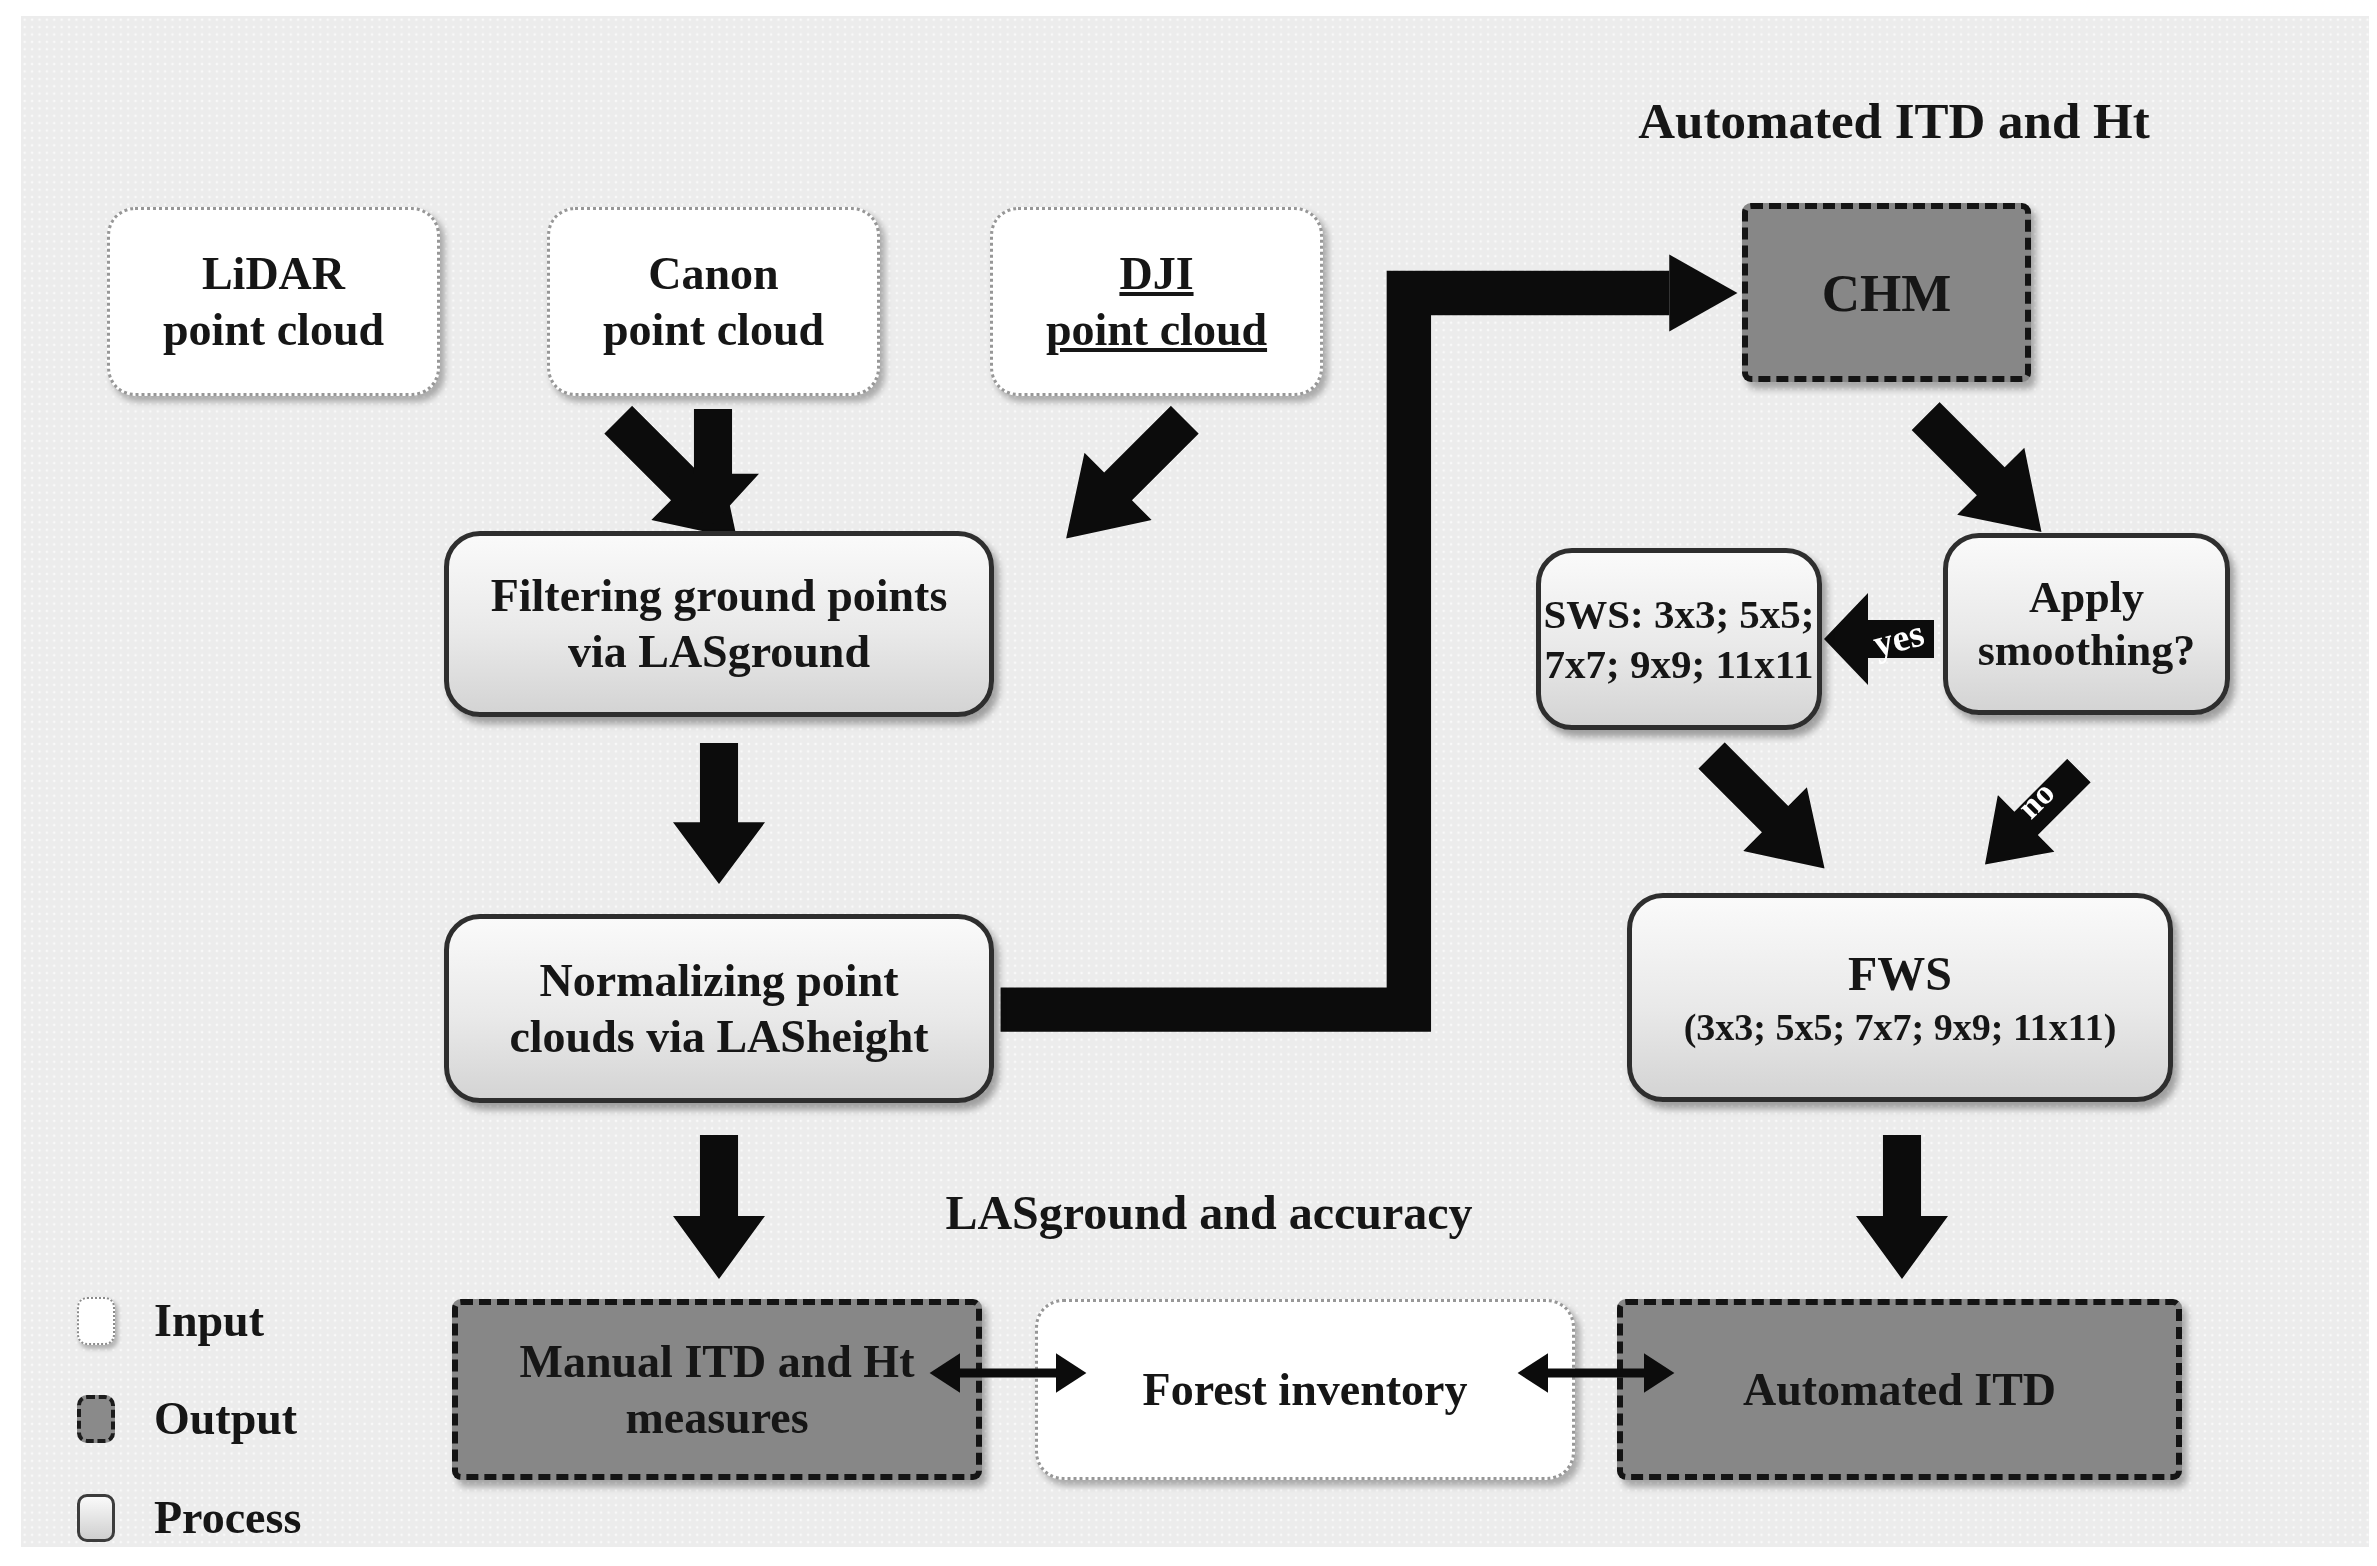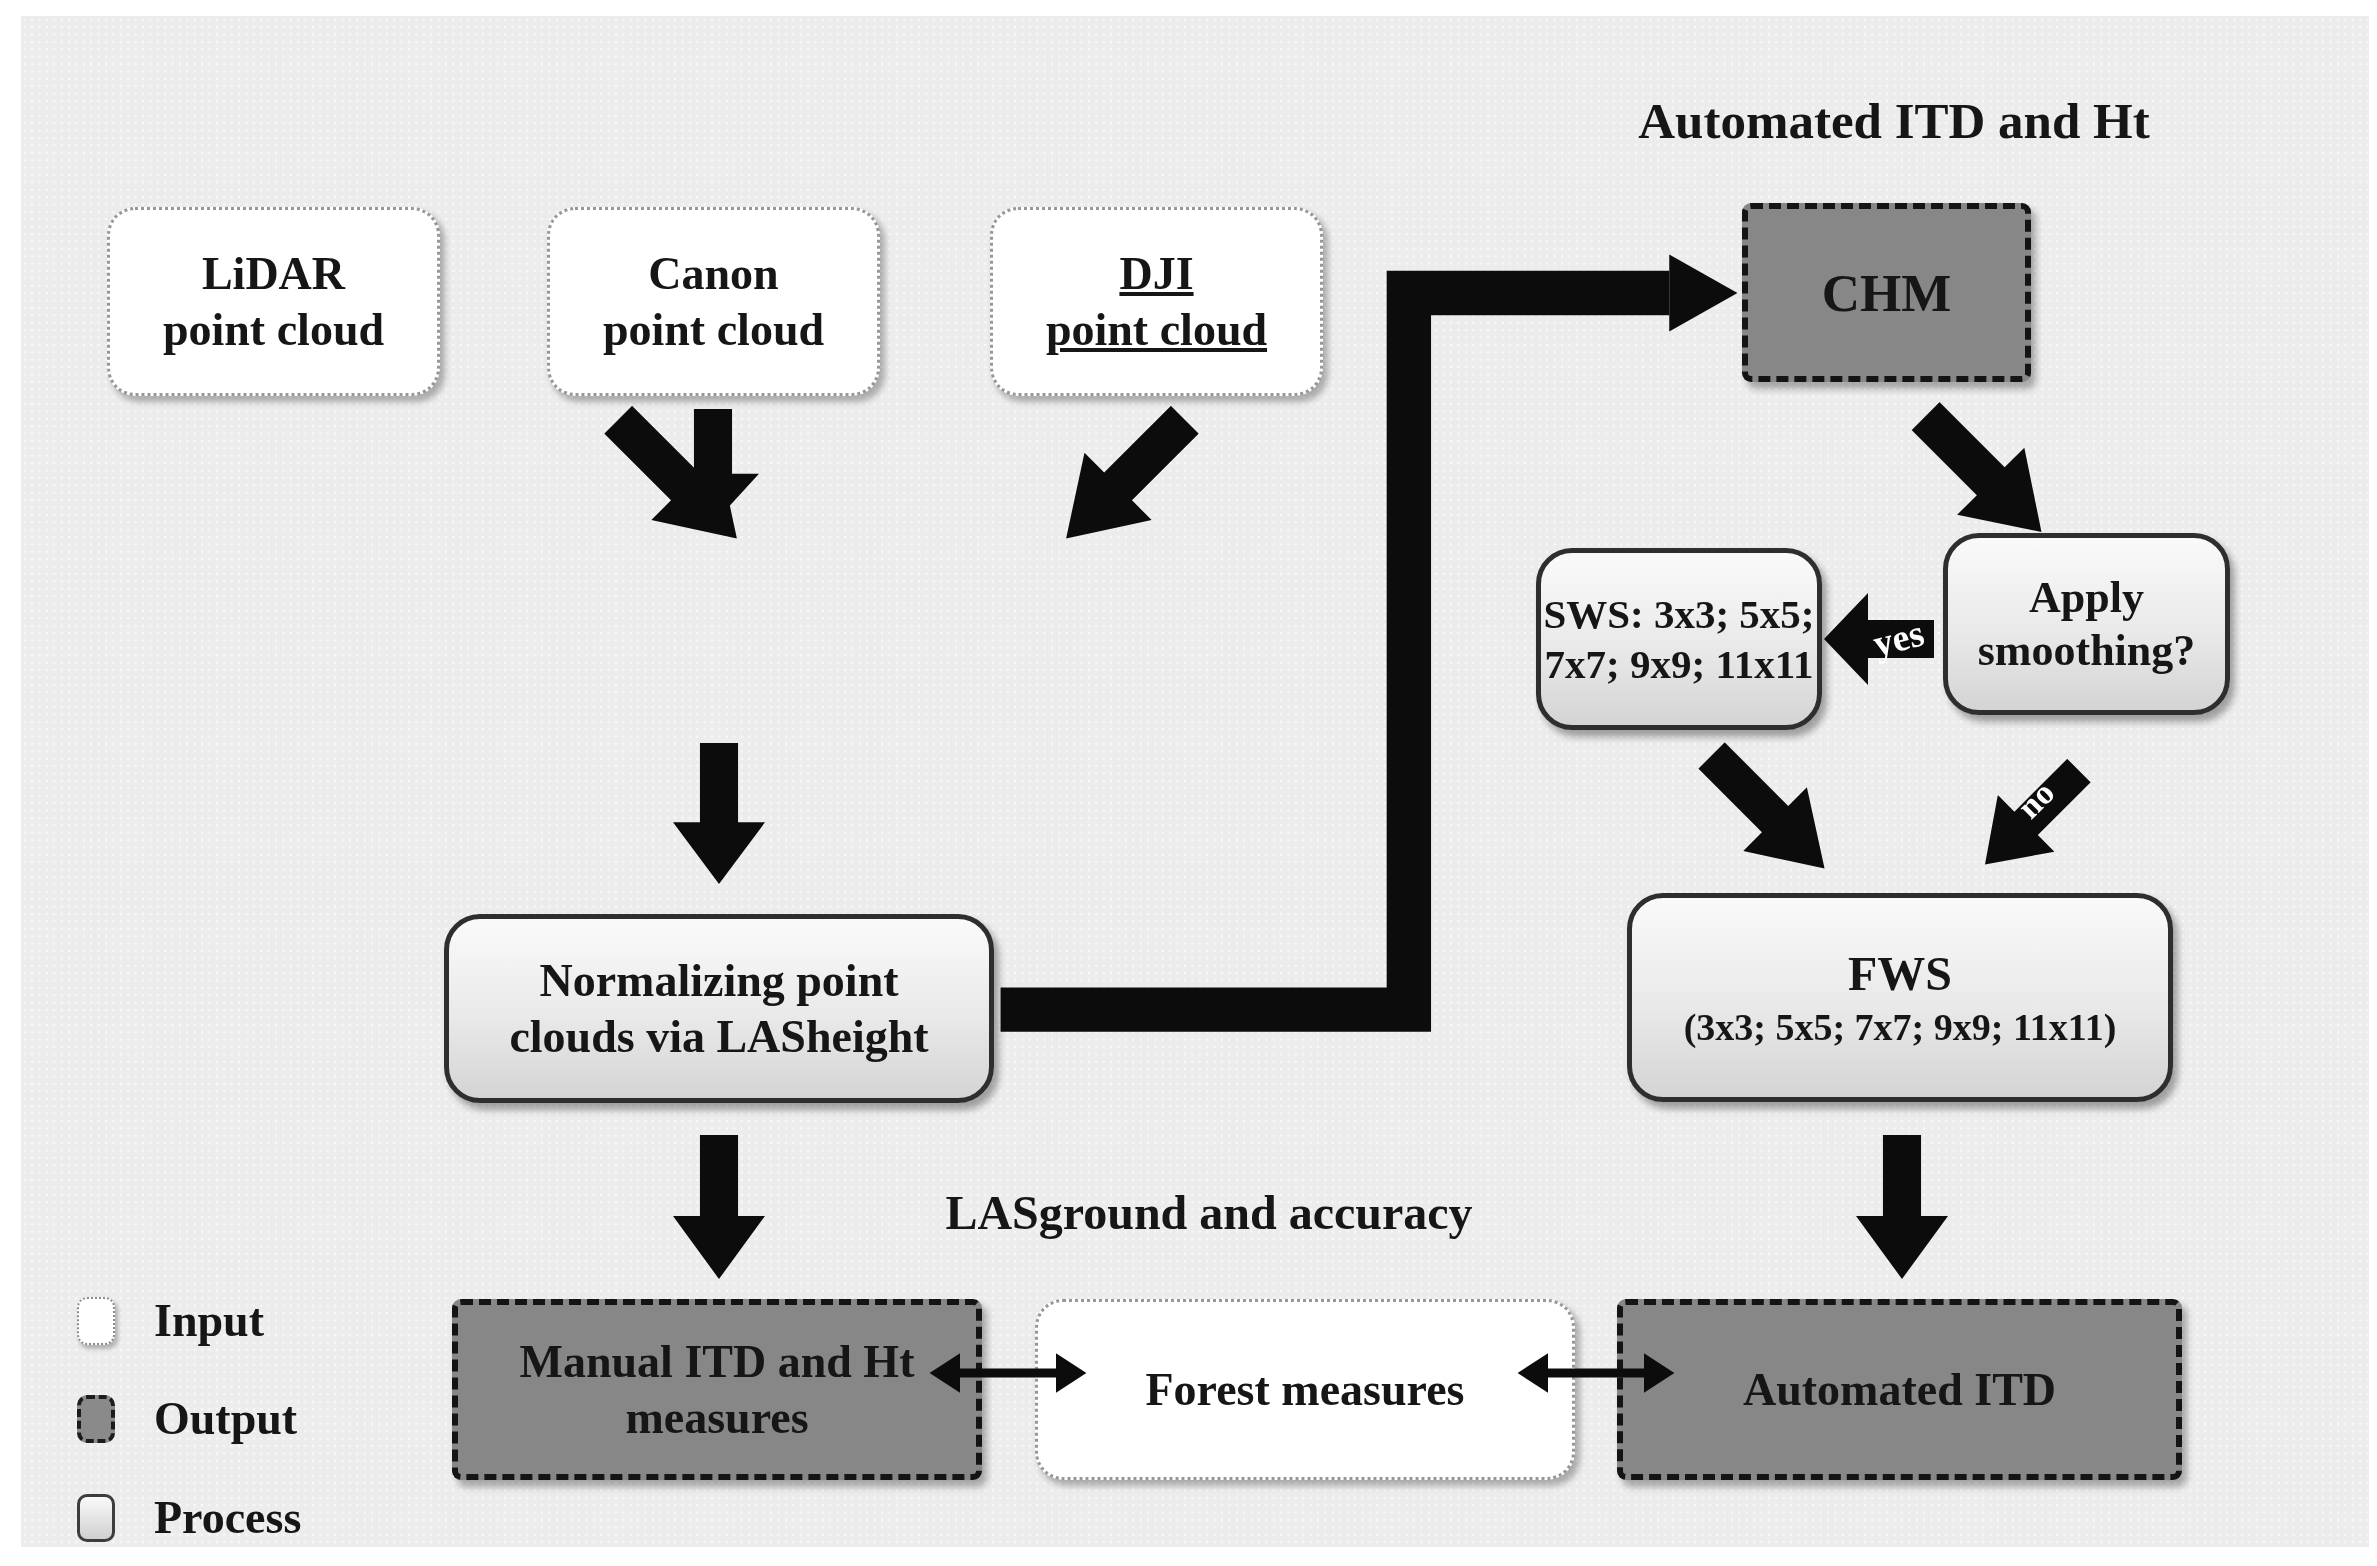--- a/index.html
+++ b/index.html
@@ -109,20 +109,24 @@
       <span class="lbl">Canon
 point cloud</span>
     </div>
     <div class="node input" style="left:969px;top:191px;width:333px;height:189px;text-decoration:underline;">
       <span class="lbl">DJI
 point cloud</span>
     </div>
     <div class="node output" style="left:1721px;top:187px;width:289px;height:179px;font-size:53px;">
       <span class="lbl">CHM</span>
     </div>
+    <div class="node process" style="left:423px;top:515px;width:550px;height:186px;">
+      <span class="lbl">Filtering ground points
+via LASground</span>
+    </div>
     <div class="node process" style="left:1515px;top:532px;width:286px;height:182px;font-size:41px;">
       <span class="lbl">SWS: 3x3; 5x5;
 7x7; 9x9; 11x11</span>
     </div>
     <div class="node process" style="left:1922px;top:517px;width:287px;height:182px;font-size:44px;">
       <span class="lbl">Apply
 smoothing?</span>
     </div>
     <div class="node process" style="left:423px;top:898px;width:550px;height:189px;">
       <span class="lbl">Normalizing point
@@ -130,21 +134,21 @@
     </div>
     <div class="node process" style="left:1606px;top:877px;width:546px;height:209px;">
       <span class="lbl" style="font-size:48px;">FWS</span>
       <span class="lbl" style="font-size:38px;">(3x3; 5x5; 7x7; 9x9; 11x11)</span>
     </div>
     <div class="node output" style="left:431px;top:1283px;width:530px;height:181px;">
       <span class="lbl">Manual ITD and Ht
 measures</span>
     </div>
     <div class="node input" style="left:1014px;top:1283px;width:540px;height:181px;">
-      <span class="lbl">Forest measures</span>
+      <span class="lbl">Forest inventory</span>
     </div>
     <div class="node output" style="left:1596px;top:1283px;width:565px;height:181px;">
       <span class="lbl">Automated ITD</span>
     </div>
 
     <div class="conn z-top" style="left:907px;top:1324px;width:160px;height:66px;">
       <svg viewBox="0 0 200 80" preserveAspectRatio="none">
         <line x1="30" y1="40" x2="170" y2="40" stroke="#0c0c0c" stroke-width="11"></line>
         <polygon points="40,16 40,64 2,40" fill="#0c0c0c"></polygon>
         <polygon points="160,16 160,64 198,40" fill="#0c0c0c"></polygon>

